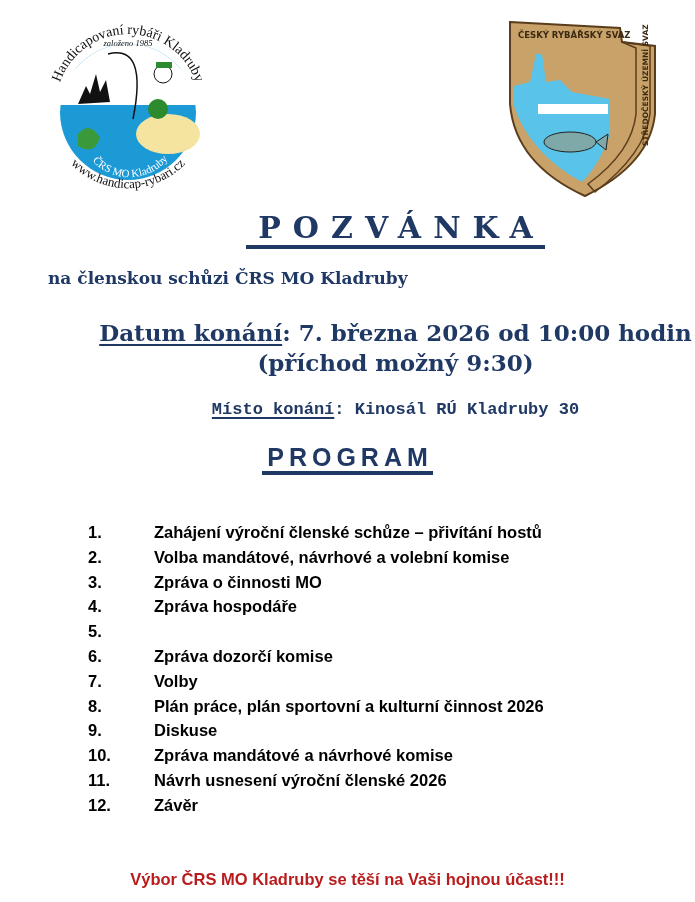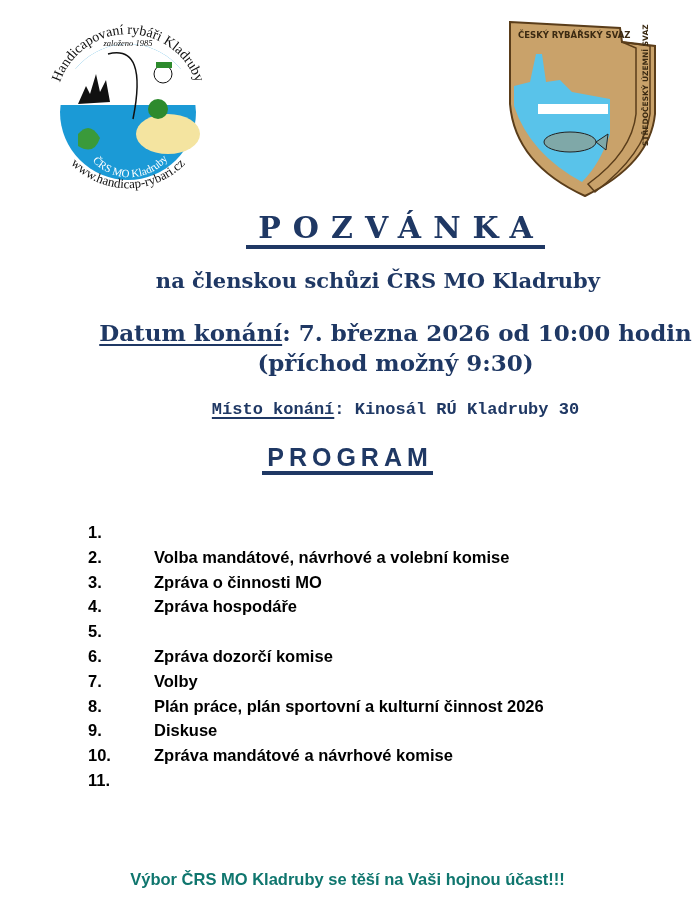--- a/index.html
+++ b/index.html
@@ -4,30 +4,30 @@
 <style>
   html,body{margin:0;padding:0;background:#fff;}
   body{width:695px;height:902px;position:relative;overflow:hidden;font-family:"Liberation Sans",sans-serif;}
   .abs{position:absolute;}
   .navy{color:#1f3864;}
   .serif{font-family:"DejaVu Serif","Liberation Serif",serif;font-weight:bold;padding-left:48px;}
   #logo-left{left:38px;top:14px;width:180px;height:182px;}
   #logo-right{left:500px;top:14px;width:165px;height:185px;}
   .title{left:0;width:695px;text-align:center;top:210px;font-size:30px;letter-spacing:12px;}
   .title span{border-bottom:4px solid #1f3864;padding-left:12px;}
-  .subtitle{left:0;width:552px;text-align:right;top:268px;font-size:21px;}
+  .subtitle{left:0;width:552px;text-align:left;top:268px;font-size:17px;}
   .date{left:0;width:695px;text-align:center;top:318px;font-size:23px;line-height:30px;}
   .u{text-decoration:underline;text-decoration-thickness:2px;text-underline-offset:3px;}
   .place{left:0;width:695px;text-align:center;top:400px;font-size:17px;font-family:Liberation Mono, monospace;}
   .program{left:0;width:695px;text-align:center;top:443px;font-size:25px;letter-spacing:5px;font-family:"Liberation Sans",sans-serif;font-weight:bold;}
   .program span{border-bottom:4px solid #1f3864;padding-left:5px;}
   .list{left:88px;top:520px;font-size:16.5px;font-weight:bold;color:#000;}
   .list .row{display:flex;height:24.8px;line-height:24.8px;}
   .list .num{width:66px;}
-  .footer{left:0;width:695px;text-align:center;top:870px;font-size:16.5px;font-weight:bold;color:#0f766e;}
+  .footer{left:0;width:695px;text-align:center;top:870px;font-size:16.5px;font-weight:bold;color:#b91c1c;}
 </style>
 </head>
 <body>
 
 <div id="logo-left" class="abs">
   <svg width="180" height="182" viewBox="0 0 180 182">
     <defs>
       <path id="arcTop" d="M18,92 A72,72 0 0 1 162,92"></path>
       <path id="arcBot" d="M12,112 A80,80 0 0 0 168,112"></path>
       <path id="arcInner" d="M48,138 A50,50 0 0 0 136,136"></path>
@@ -73,20 +73,21 @@
 
 <div class="abs place serif navy">
   <span class="u">Místo konání</span><span>: Kinosál RÚ Kladruby 30</span>
 </div>
 
 <div class="abs program navy"><span>PROGRAM</span></div>
 
 <div class="abs list">
   <div class="row">
       <span class="num">1.</span>
+      <span>Zahájení výroční členské schůze – přivítání hostů</span>
     </div>
   <div class="row">
       <span class="num">2.</span>
       <span>Volba mandátové, návrhové a volební komise</span>
     </div>
   <div class="row">
       <span class="num">3.</span>
       <span>Zpráva o činnosti MO</span>
     </div>
   <div class="row">
@@ -111,16 +112,21 @@
   <div class="row">
       <span class="num">9.</span>
       <span>Diskuse</span>
     </div>
   <div class="row">
       <span class="num">10.</span>
       <span>Zpráva mandátové a návrhové komise</span>
     </div>
   <div class="row">
       <span class="num">11.</span>
+      <span>Návrh usnesení výroční členské 2026</span>
+    </div>
+  <div class="row">
+      <span class="num">12.</span>
+      <span>Závěr</span>
     </div>
 </div>
 
 <div class="abs footer">Výbor ČRS MO Kladruby se těší na Vaši hojnou účast!!!</div>
 
 </body></html>

